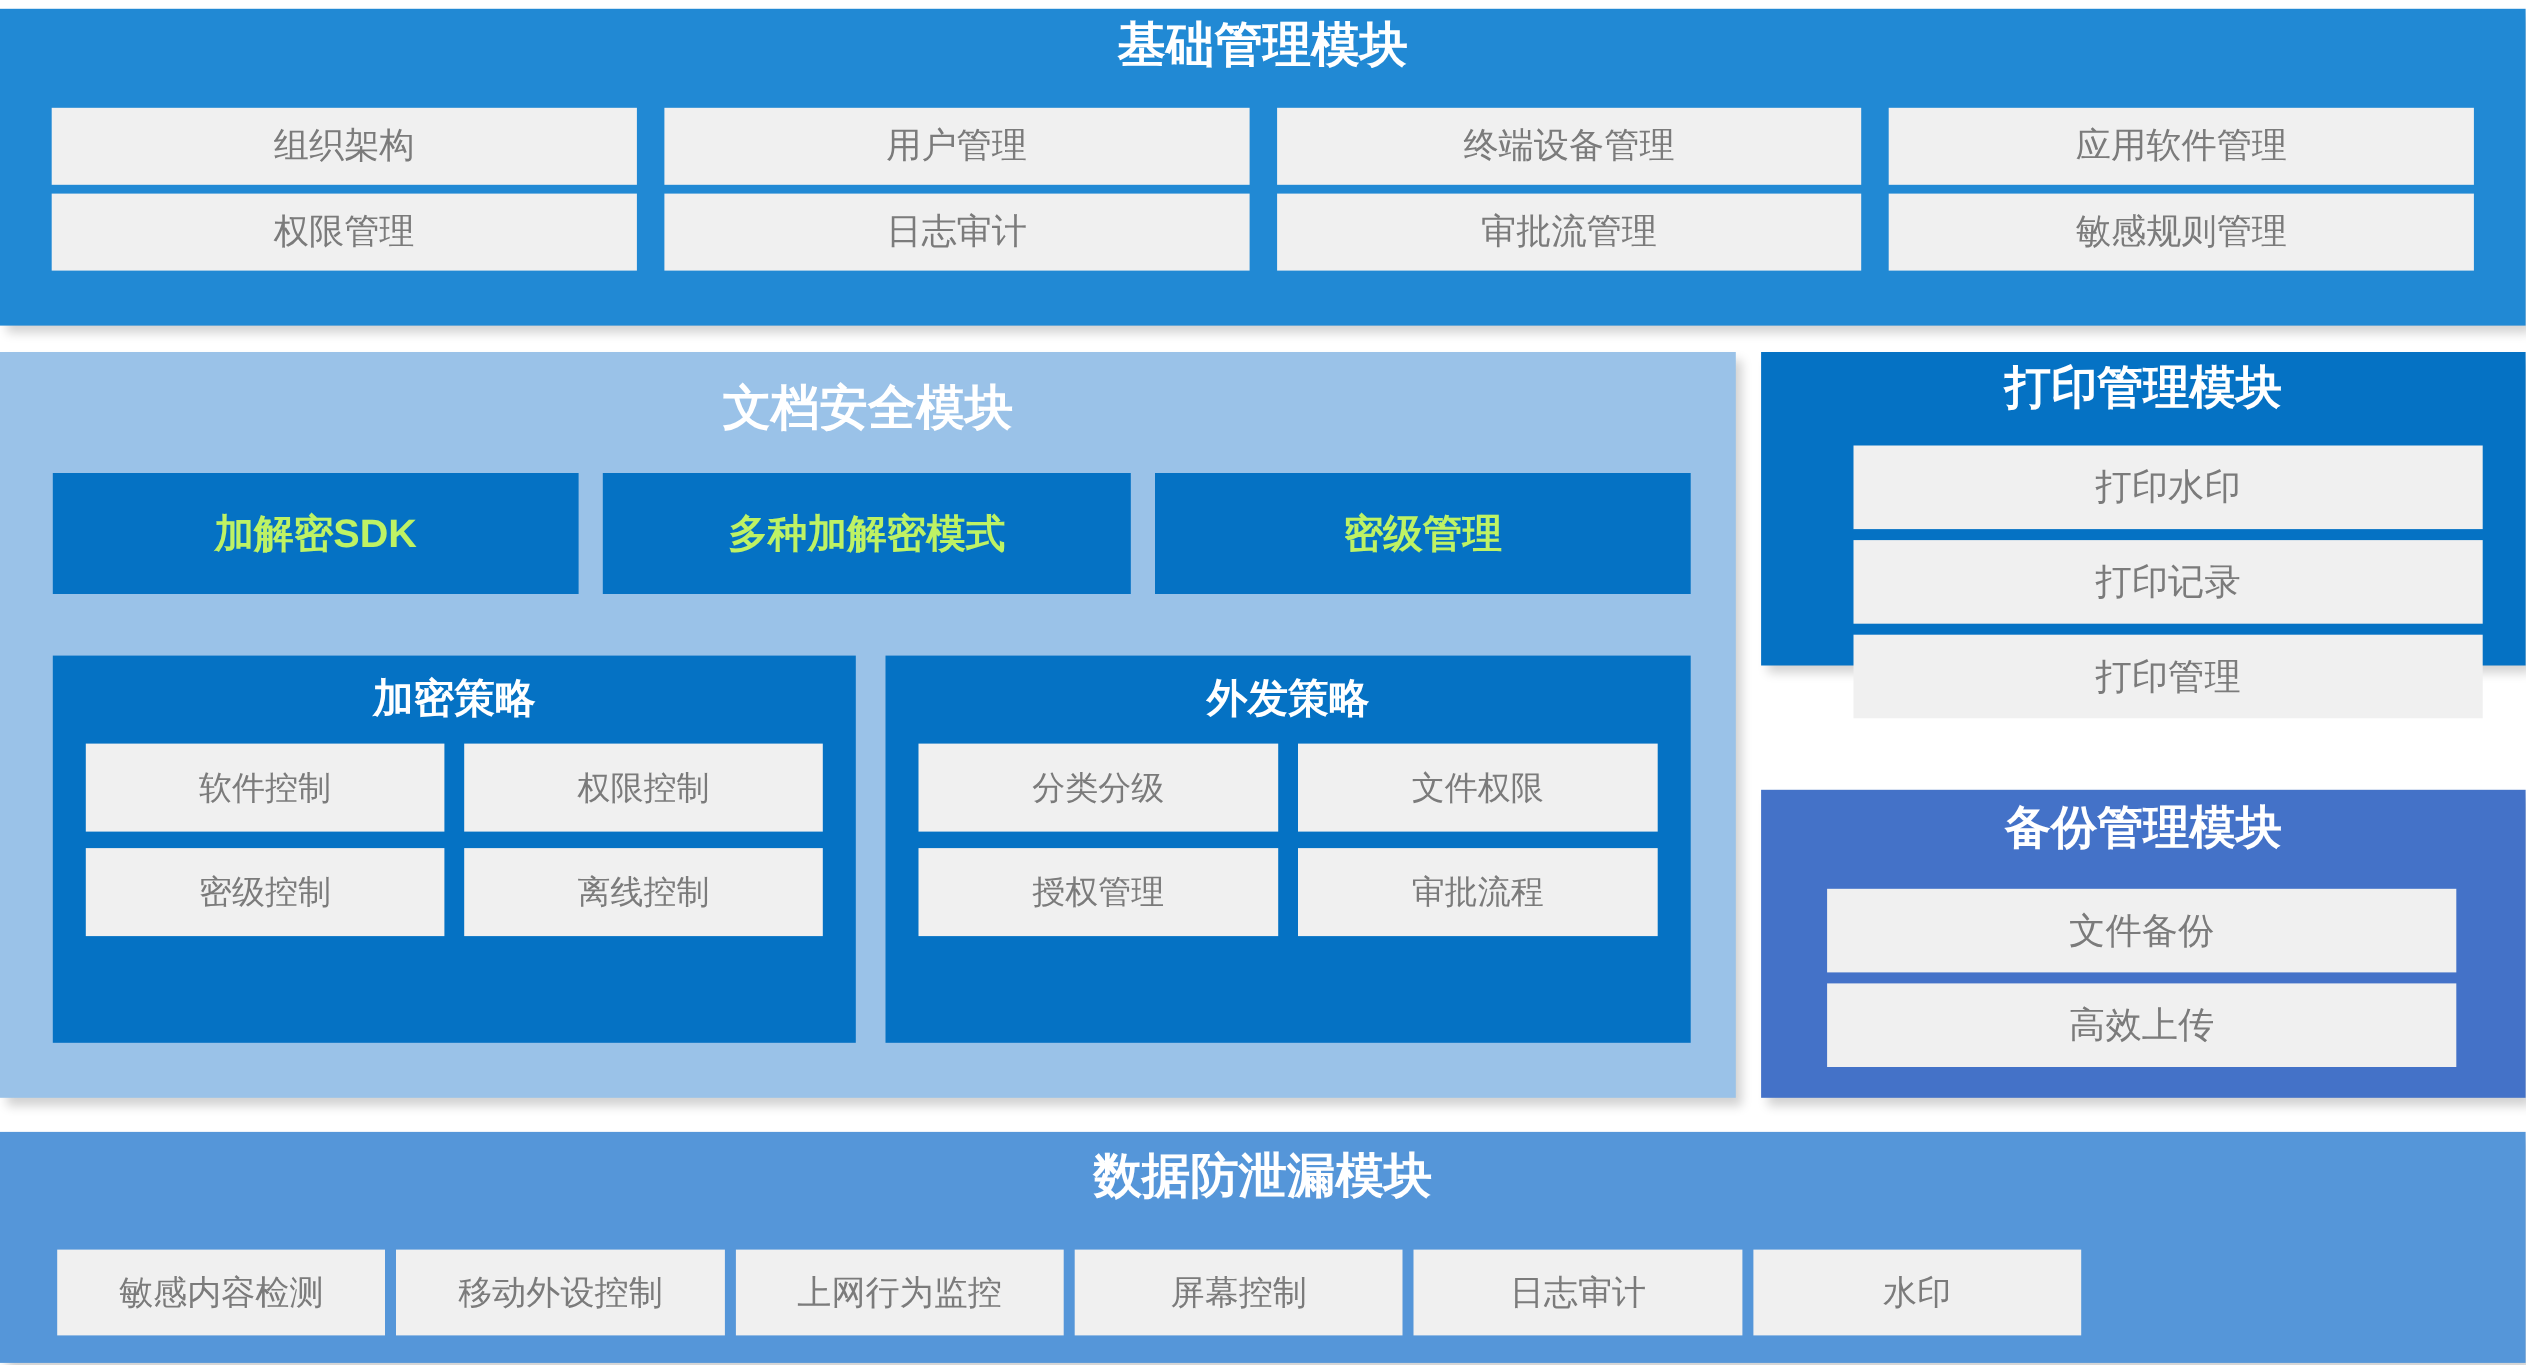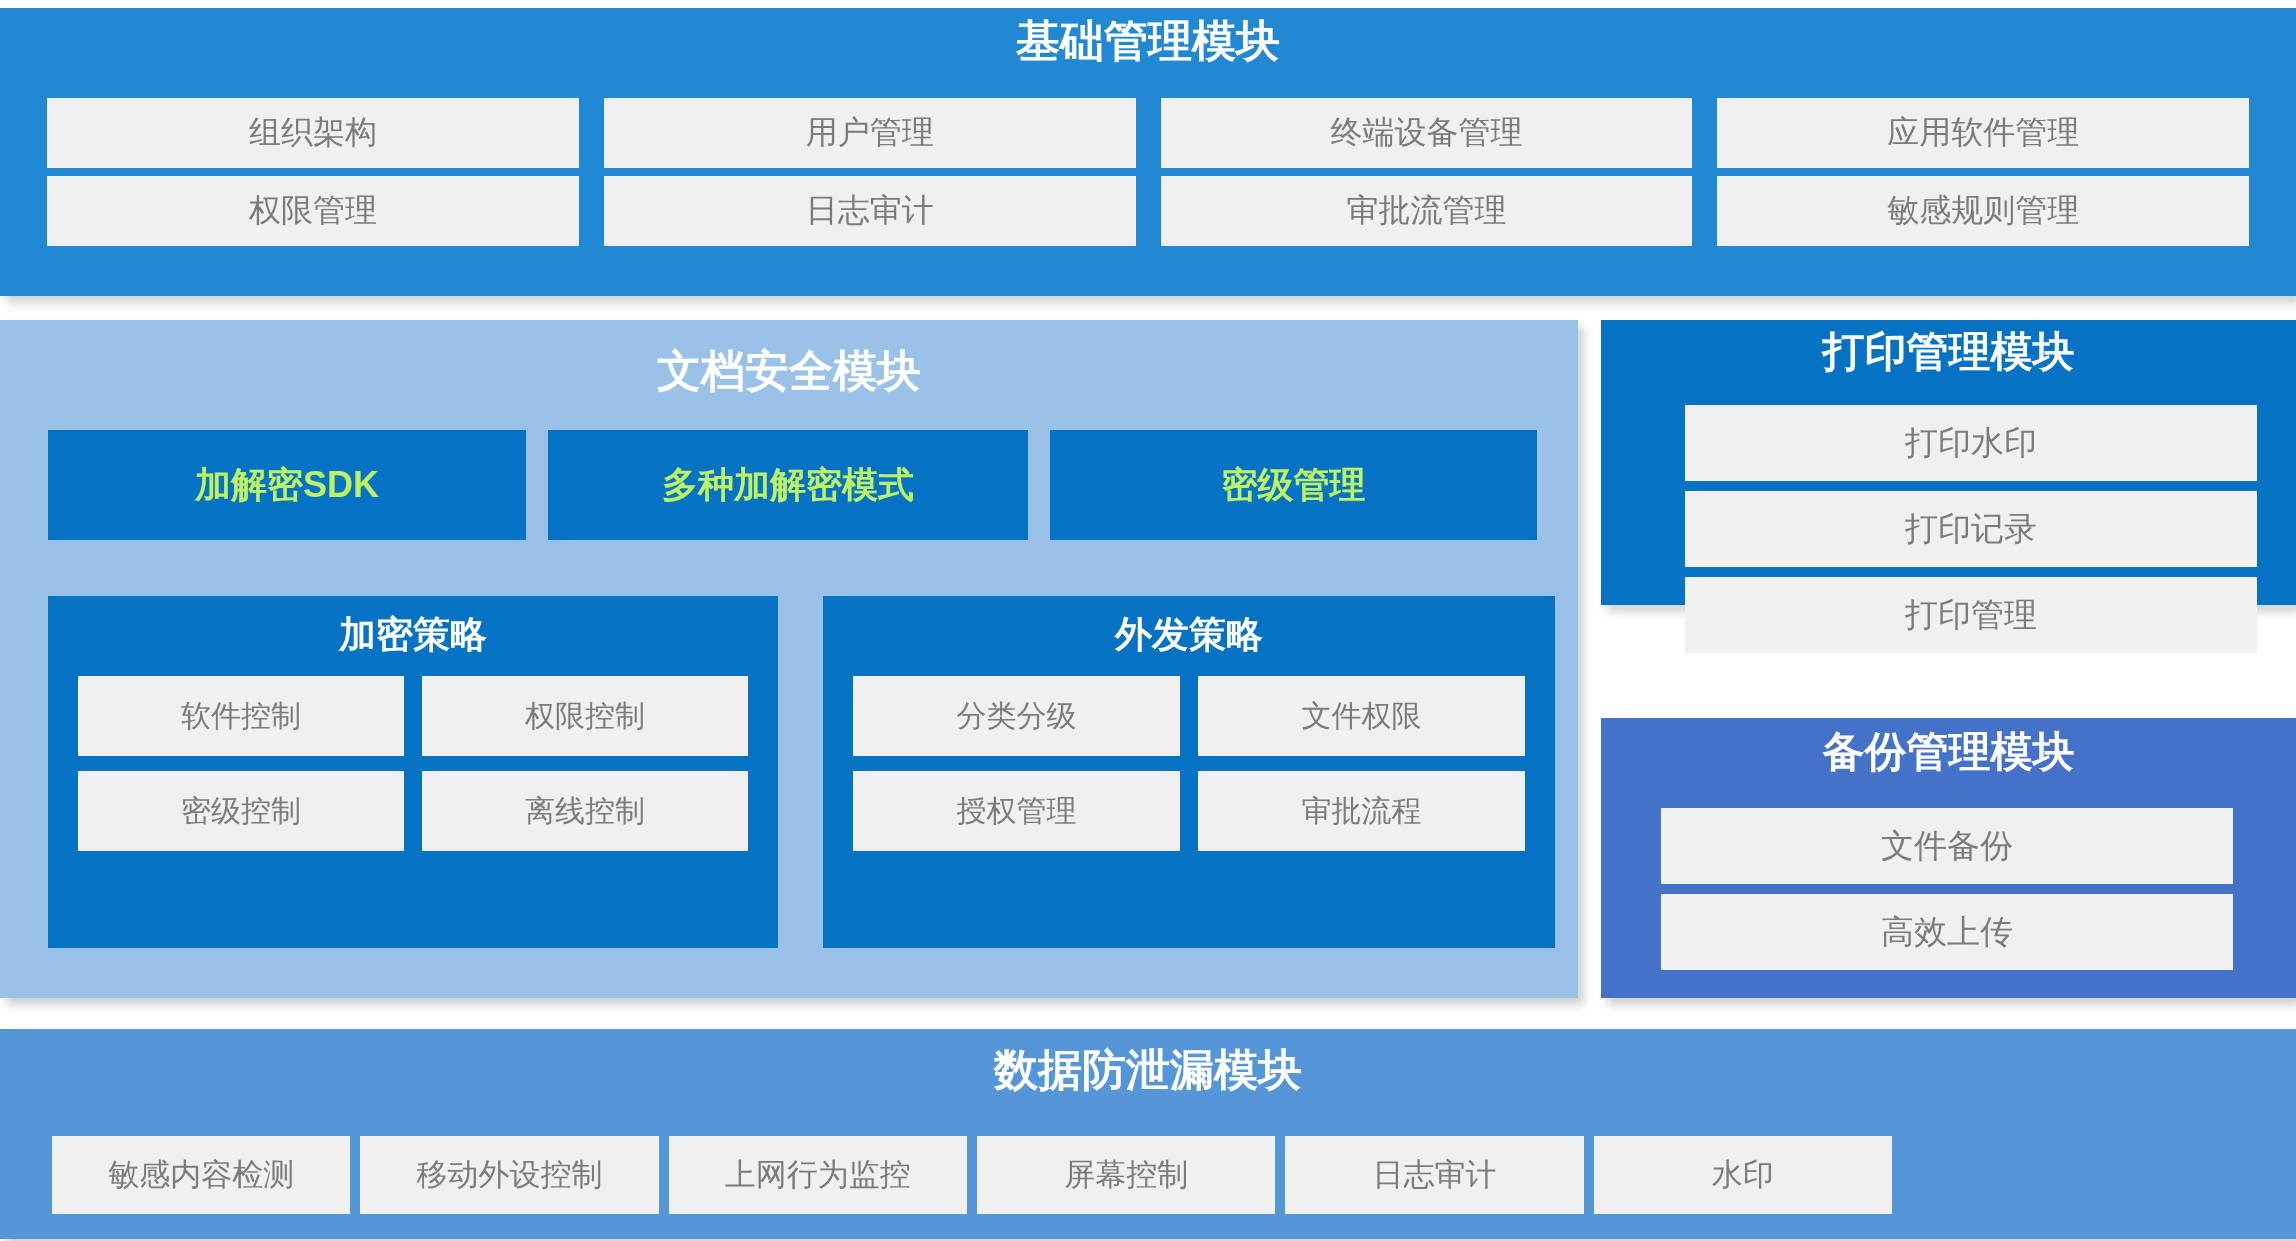--- a/index.html
+++ b/index.html
@@ -114,21 +114,21 @@
   #doc-top-row .tile-blue { font-size: 36px; }
 
   #doc-policy-row {
     position: absolute;
     left: 48px;
     top: 276px;
     width: 1489px;
     height: 352px;
     display: grid;
     grid-template-columns: 730px 732px;
-    column-gap: 45px;
+    column-gap: 27px;
   }
   .policy-box {
     background: #0572c4;
     position: relative;
     box-sizing: border-box;
   }
   .policy-title {
     color: #ffffff;
     font-weight: bold;
     font-size: 37px;

